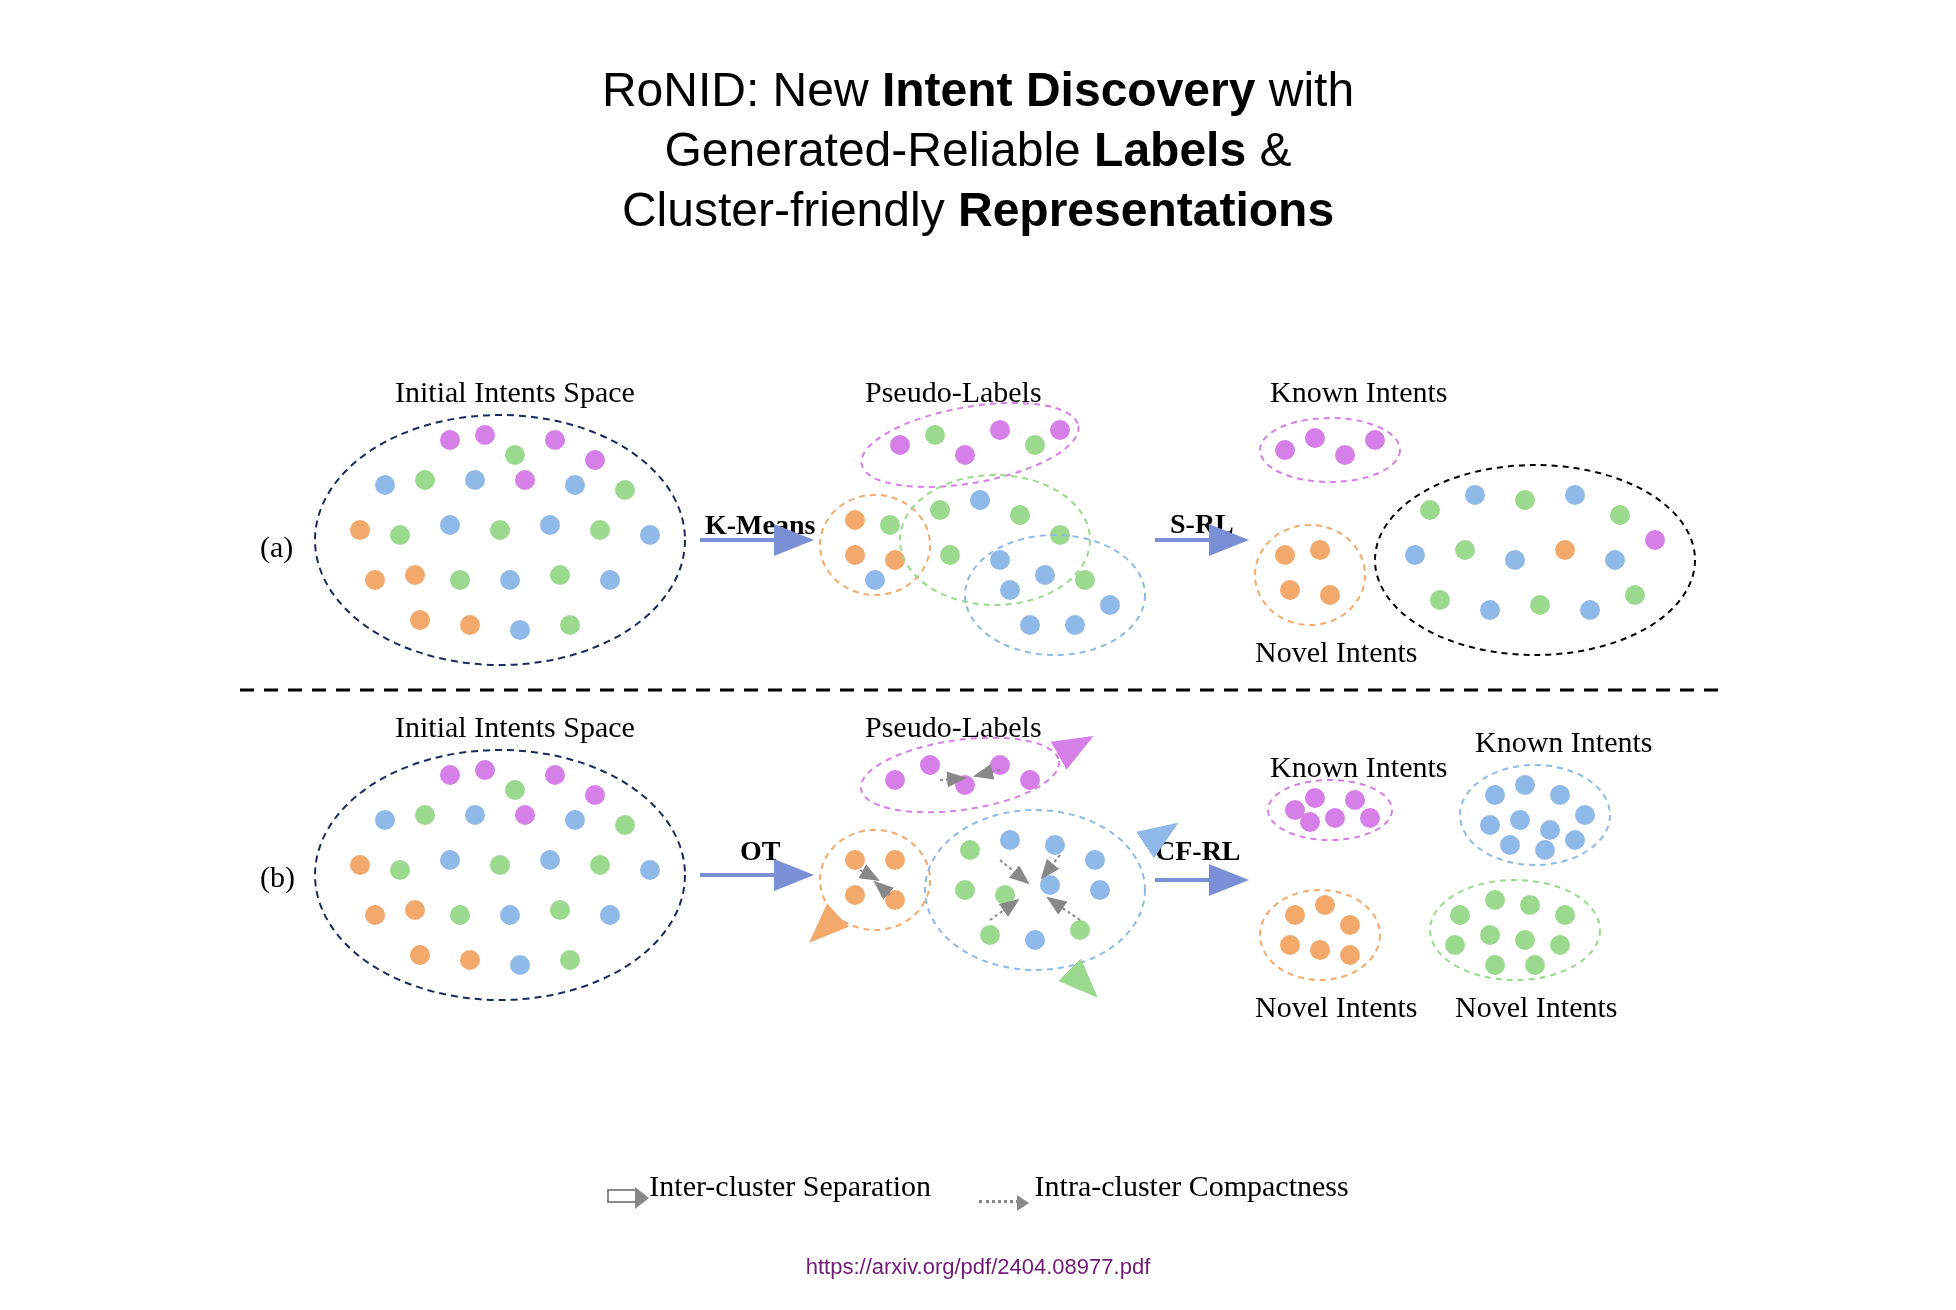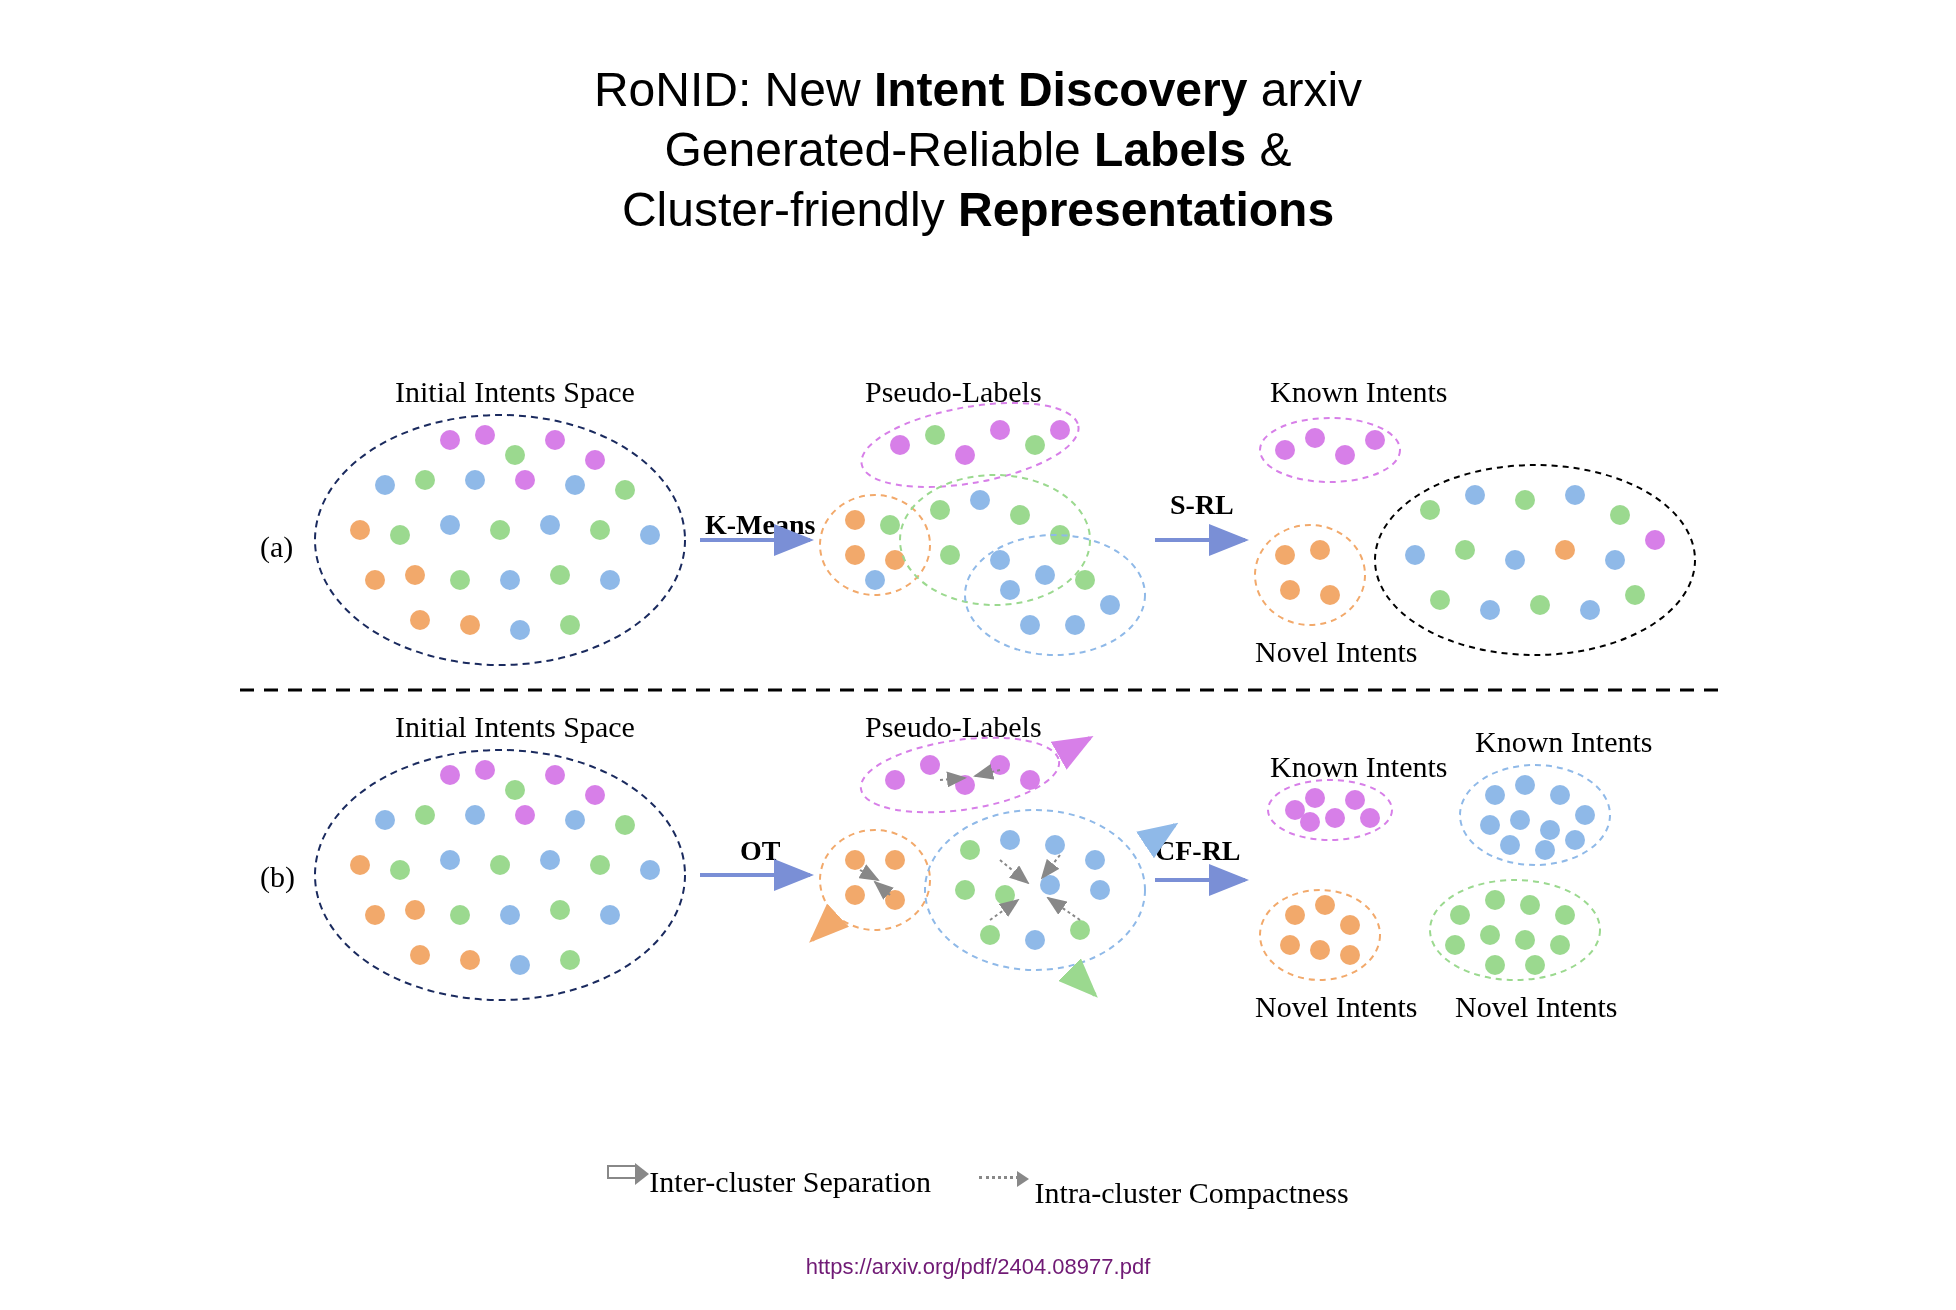--- a/index.html
+++ b/index.html
@@ -48,21 +48,21 @@
   }
   .legend {
     position: absolute;
     bottom: 100px;
     left: 0;
     width: 100%;
     text-align: center;
     font-family: "Times New Roman", serif;
     font-size: 30px;
   }
-  .legend-item { display: inline-flex; align-items: flex-start; margin: 0 20px; }
+  .legend-item { display: inline-flex; align-items: flex-end; margin: 0 20px; }
   .legend-arrow-solid {
     display: inline-block;
     width: 30px; height: 14px;
     border: 2px solid #888;
     position: relative;
     margin-right: 12px;
   }
   .legend-arrow-solid::after {
     content: "";
     position: absolute;
@@ -94,21 +94,21 @@
     text-align: center;
     font-size: 22px;
     color: #701a75;
   }
   svg { position: absolute; top: 0; left: 0; overflow: visible; }
 </style>
 </head>
 <body>
 
 <div class="title-block">
-  <span>RoNID: New </span><b>Intent Discovery</b><span> arxiv</span><br>
+  <span>RoNID: New </span><b>Intent Discovery</b><span> with</span><br>
   <span>Generated-Reliable </span><b>Labels</b><span> &amp;</span><br>
   <span>Cluster-friendly </span><b>Representations</b>
 </div>
 
 <div class="diagram-area">
 
   <span class="row-label" style="left:-40px; top:150px;">(a)</span>
 
   <span class="row-label" style="left:-40px; top:480px;">(b)</span>
 
@@ -118,21 +118,21 @@
   <span class="caption" style="left:955px; top:255px;">Novel Intents</span>
 
   <span class="caption" style="left:95px; top:330px;">Initial Intents Space</span>
   <span class="caption" style="left:565px; top:330px;">Pseudo-Labels</span>
   <span class="caption" style="left:970px; top:370px;">Known Intents</span>
   <span class="caption" style="left:1175px; top:345px;">Known Intents</span>
   <span class="caption" style="left:955px; top:610px;">Novel Intents</span>
   <span class="caption" style="left:1155px; top:610px;">Novel Intents</span>
 
   <span class="arrow-label" style="left:405px; top:129px;text-align:center;">K-Means</span>
-  <span class="arrow-label" style="left:870px; top:109px;">S-RL</span>
+  <span class="arrow-label" style="left:870px; top:128px;">S-RL</span>
   <span class="arrow-label" style="left:440px; top:455px;">OT</span>
   <span class="arrow-label" style="left:855px; top:455px;text-align:right;">CF-RL</span>
 
   <svg width="1400" height="720">
     <defs>
       <marker id="arrhead" markerWidth="10" markerHeight="8" refX="9" refY="4" orient="auto">
         <path d="M0,0 L10,4 L0,8 Z" fill="#7a8fd6"></path>
       </marker>
       <marker id="arrgray" markerWidth="10" markerHeight="8" refX="9" refY="4" orient="auto">
         <path d="M0,0 L10,4 L0,8 Z" fill="#888"></path>

